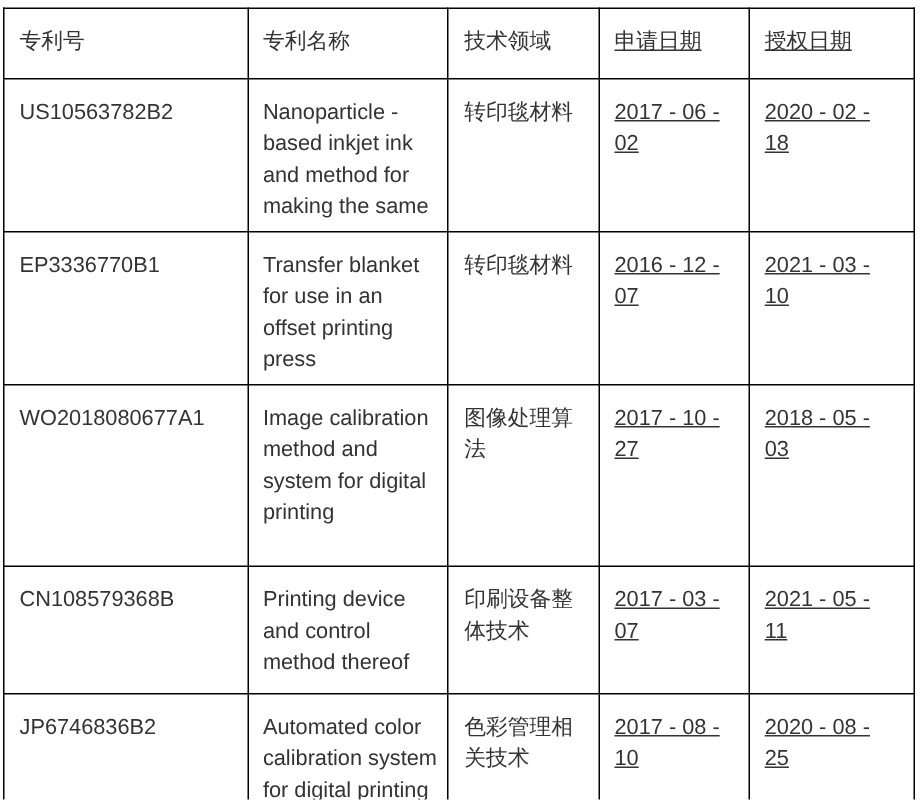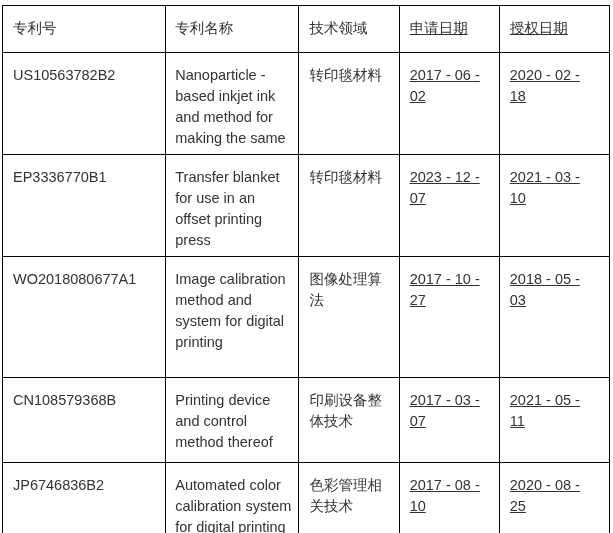--- a/index.html
+++ b/index.html
@@ -59,21 +59,21 @@
       <td>US10563782B2</td>
       <td class="c-name">Nanoparticle - based inkjet ink and method for making the same</td>
       <td>转印毯材料</td>
       <td class="c-date">2017 - 06 - 02</td>
       <td class="c-date">2020 - 02 - 18</td>
     </tr>
     <tr style="height:102px">
       <td>EP3336770B1</td>
       <td class="c-name">Transfer blanket for use in an offset printing press</td>
       <td>转印毯材料</td>
-      <td class="c-date">2023 - 12 - 07</td>
+      <td class="c-date">2016 - 12 - 07</td>
       <td class="c-date">2021 - 03 - 10</td>
     </tr>
     <tr style="height:121px">
       <td>WO2018080677A1</td>
       <td class="c-name">Image calibration method and system for digital printing</td>
       <td>图像处理算法</td>
       <td class="c-date">2017 - 10 - 27</td>
       <td class="c-date">2018 - 05 - 03</td>
     </tr>
     <tr style="height:85px">

